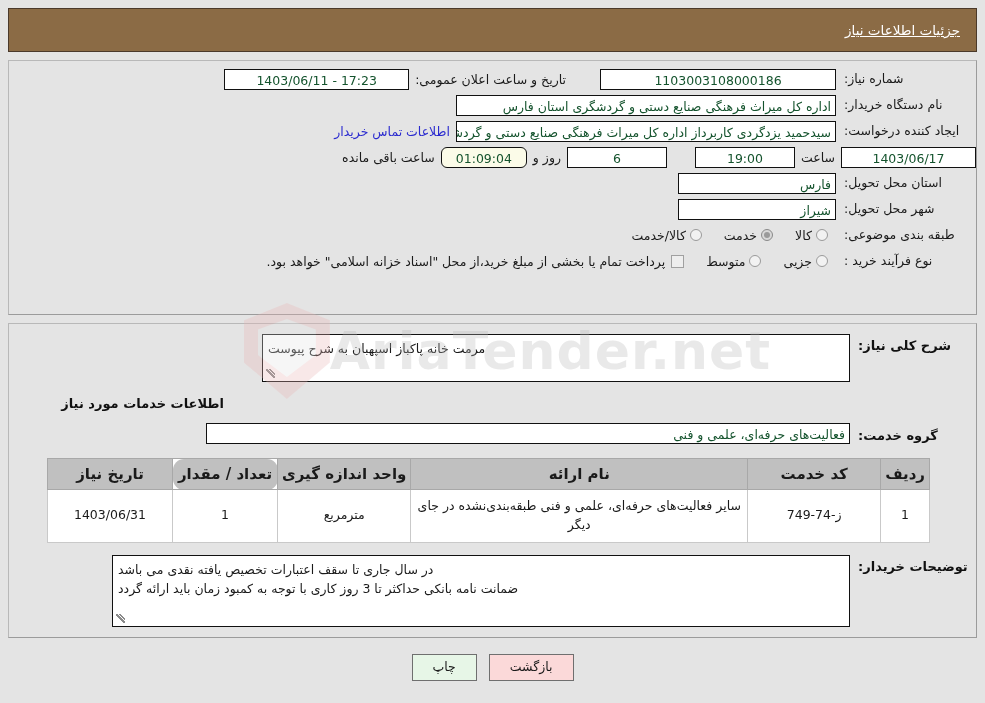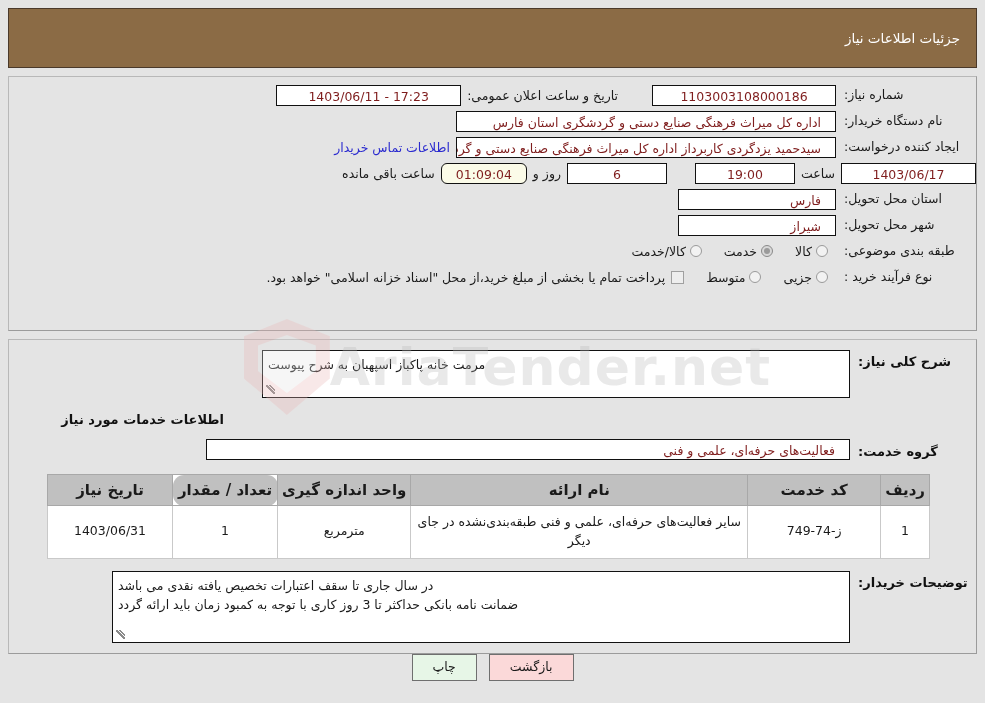--- a/index.html
+++ b/index.html
@@ -13,29 +13,30 @@
     width: 985px;
     height: 703px;
     overflow: hidden;
     position: relative;
     direction: rtl;
   }
 
   
   .page-header {
     margin: 8px 8px 0 8px;
-    height: 60px;
+    height: 44px;
     background: #8b6b45;
     border: 1px solid #4a392a;
     color: #ffffff;
     display: flex;
     align-items: center;
     justify-content: flex-start;
     box-sizing: border-box;
     padding: 0 16px;
+    text-decoration: underline;
   }
   .page-header .title {
     font-size: 13.5px;
     letter-spacing: .3px;
   }
 
   
   .panel {
     margin: 8px 8px 0 8px;
     border: 1px solid #9b9b9b;
@@ -70,32 +71,32 @@
     line-height: 1.25;
   }
   .lbl.two-line { line-height: 1.2; }
 
   .fld {
     border: 1px solid #111;
     background: #ffffff;
     height: 21px;
     line-height: 21px;
     font-size: 12.5px;
-    color: #7f1d1d;
-    padding: 0 14px;
+    color: #14532d;
+    padding: 0 4px;
     box-sizing: border-box;
     overflow: hidden;
     white-space: nowrap;
     text-align: center;
   }
   .fld.rtltext { text-align: right; }
   .fld.ltrnum { direction: ltr; text-align: center; }
   .fld.cream { background: #fbfbe8; border-radius: 6px; }
 
-  .w-needno  { width: 184px; }
+  .w-needno  { width: 236px; }
   .w-org     { width: 380px; }
   .w-creator { width: 380px; }
   .w-date    { width: 135px; }
   .w-time    { width: 100px; }
   .w-days    { width: 100px; }
   .w-count   { width: 86px; }
   .w-prov    { width: 158px; }
   .w-city    { width: 158px; }
   .w-pubdate { width: 185px; }
   .w-svcgrp  { width: 644px; }

